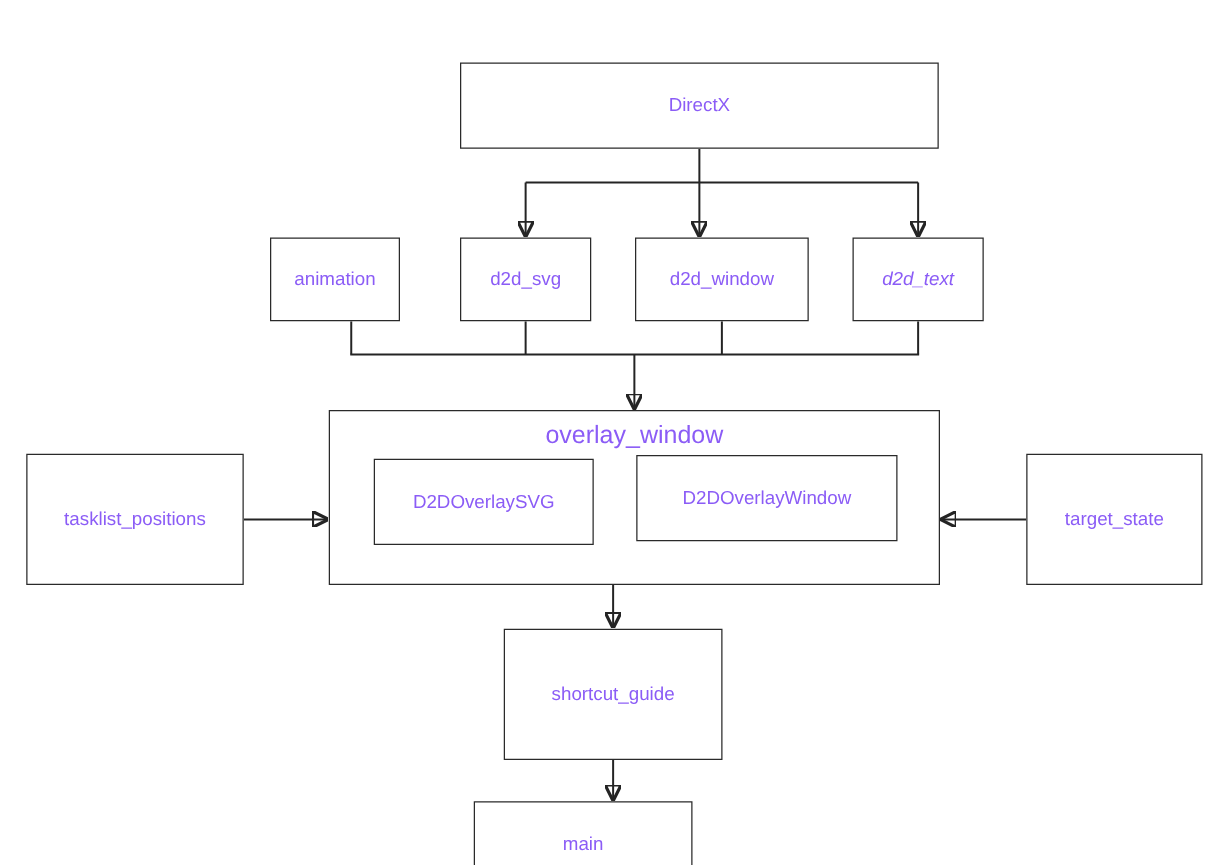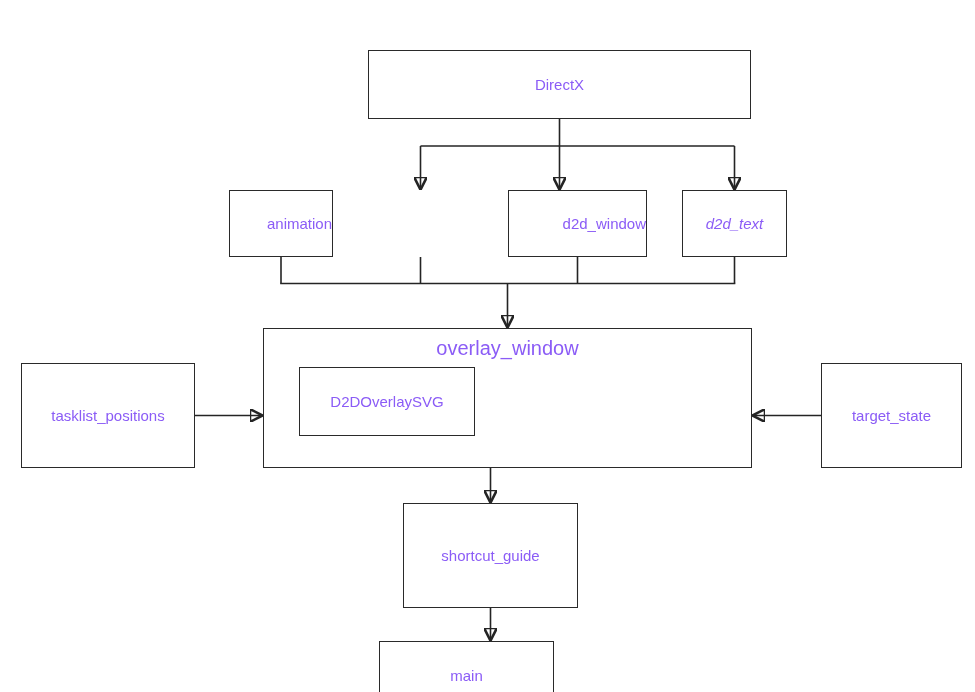--- a/index.html
+++ b/index.html
@@ -55,23 +55,23 @@
     width: 100%;
     text-align: center;
     font-size: 20px;
     white-space: nowrap;
   }
   .group .node {
     position: absolute;
   }
   
   .n-directx   { left: 368px; top: 14px;  width: 383px; height: 69px; }
-  .n-animation { left: 229px; top: 154px; width: 104px; height: 67px; justify-content: flex-end; }
+  .n-animation { left: 216px; top: 154px; width: 104px; height: 67px; }
   .n-d2d-svg   { left: 368px; top: 154px; width: 105px; height: 67px; }
-  .n-d2d-window{ left: 508px; top: 154px; width: 139px; height: 67px; justify-content: flex-end; }
+  .n-d2d-window{ left: 508px; top: 154px; width: 139px; height: 67px; }
   .n-d2d-text  { left: 682px; top: 154px; width: 105px; height: 67px; font-style: italic; }
   .n-overlay   { left: 263px; top: 292px; width: 489px; height: 140px; }
   .n-ov-svg    { left: 35px;  top: 38px;  width: 176px; height: 69px; }
   .n-ov-window { left: 245px; top: 35px;  width: 209px; height: 69px; }
   .n-tasklist  { left: 21px;  top: 327px; width: 174px; height: 105px; }
   .n-target    { left: 821px; top: 327px; width: 141px; height: 105px; }
   .n-shortcut  { left: 403px; top: 467px; width: 175px; height: 105px; justify-content: center; }
   .n-main      { left: 379px; top: 605px; width: 175px; height: 70px; }
 </style>
 </head>
@@ -106,36 +106,42 @@
   </svg>
 
   <div class="node n-directx">
     <span>DirectX</span>
   </div>
 
   <div class="node n-animation">
     <span>animation</span>
   </div>
 
+  <div class="node n-d2d-svg">
+    <span>d2d_svg</span>
+  </div>
 
   <div class="node n-d2d-window">
     <span>d2d_window</span>
   </div>
 
   <div class="node n-d2d-text">
     <span>d2d_text</span>
   </div>
 
   <div class="group n-overlay">
     <div class="group-label">overlay_window</div>
 
     <div class="node n-ov-svg">
       <span>D2DOverlaySVG</span>
     </div>
 
+    <div class="node n-ov-window">
+      <span>D2DOverlayWindow</span>
+    </div>
   </div>
 
   <div class="node n-target">
     <span>target_state</span>
   </div>
 
   <div class="node n-tasklist">
     <span>tasklist_positions</span>
   </div>
 

